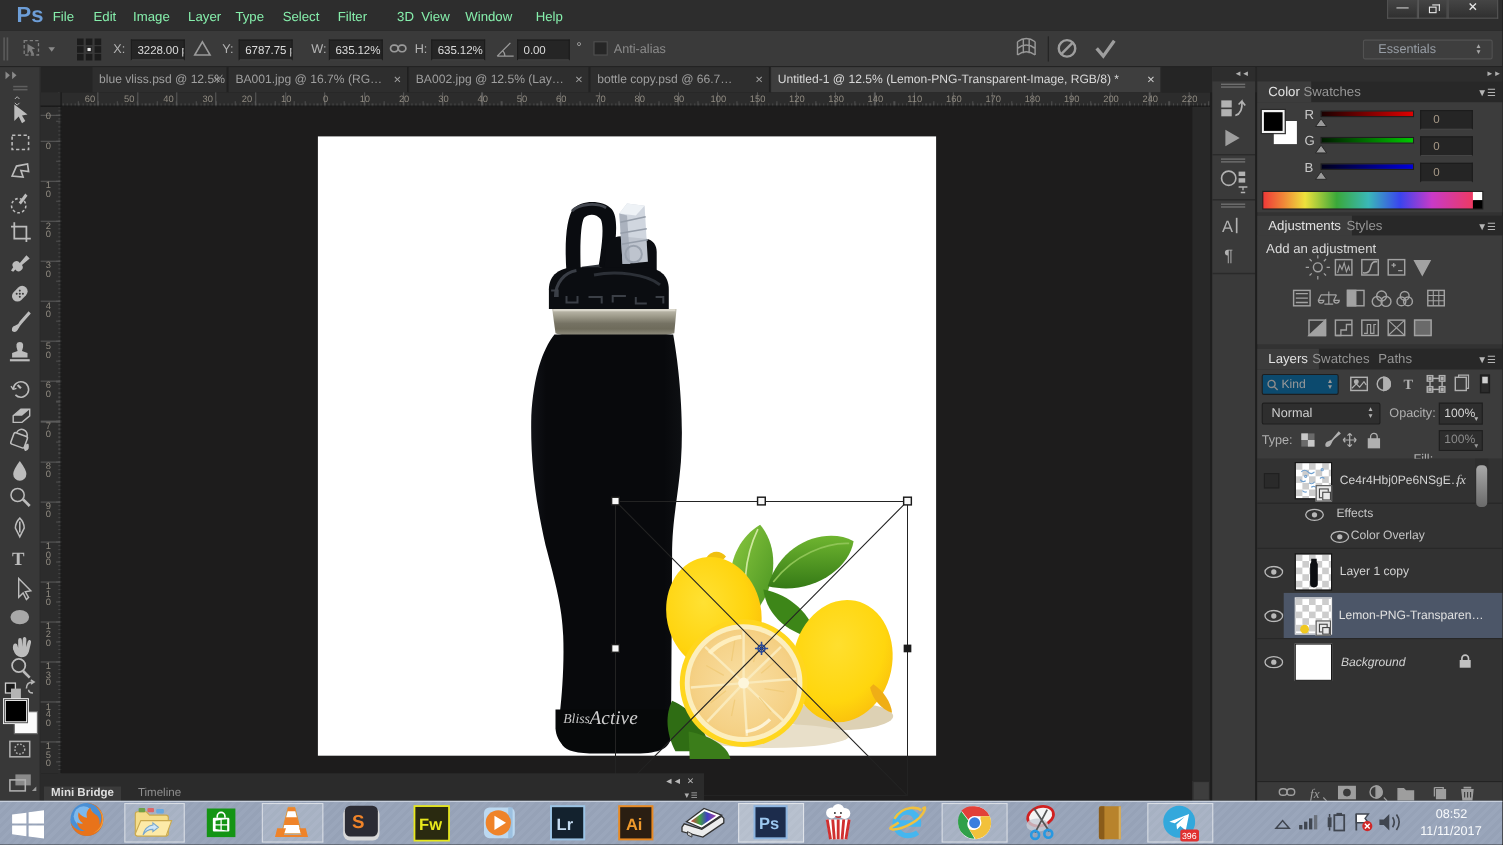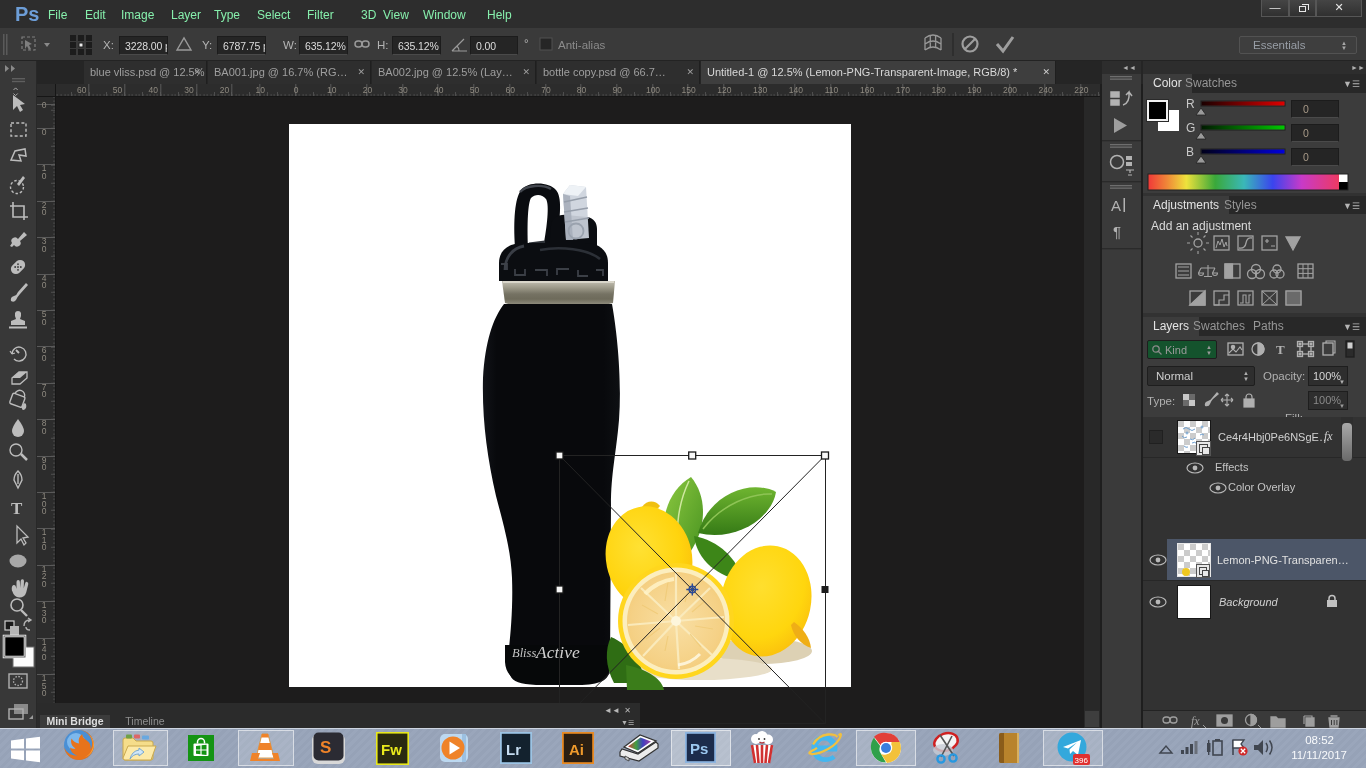--- a/index.html
+++ b/index.html
@@ -660,21 +660,21 @@
     </div>
 
     <div class="ptabs" style="top:256px;">
       <div class="ptab" style="left:0;">Layers</div>
       <span class="ptabi" style="left:50px;">Swatches</span>
       <span class="ptabi" style="left:110px;">Paths</span>
       <span class="pmenu">▼☰</span>
     </div>
     <div class="abs" style="left:0;top:275px;width:223px;height:81px;background:#3c3c3c;">
 
-      <div class="abs" style="left:4px;top:4px;width:70px;height:19px;background:#14532d;border:1px solid #1e1e1e;border-radius:2px;">
+      <div class="abs" style="left:4px;top:4px;width:70px;height:19px;background:#0c4a6e;border:1px solid #1e1e1e;border-radius:2px;">
         <svg width="12" height="13" style="position:absolute;left:3px;top:3px;">
             <circle cx="5" cy="5" r="3.2" fill="none" stroke="#8a8a8a" stroke-width="1.3"></circle>
             <path d="M7.5,7.5 l3,3" stroke="#8a8a8a" stroke-width="1.3"></path>
           </svg>
         <span style="position:absolute;left:17px;top:3px;color:#9a9a9a;font-size:11px;">Kind</span>
         <span style="position:absolute;right:4px;top:3px;font-size:6px;line-height:6px;color:#9a9a9a;">▲<br>▼</span>
       </div>
       <svg class="abs" style="left:0;top:0" width="223" height="27" viewBox="0 0 223 27">
         <g stroke="#b0b0b0" fill="none" stroke-width="1.3">
           <g>
@@ -774,20 +774,32 @@
       </div>
 
       <div class="abs" style="left:0;top:61px;width:223px;height:20px;">
         <svg width="18" height="12" style="position:absolute;left:66px;top:4px;">
             <ellipse cx="9" cy="6" rx="8" ry="5" fill="none" stroke="#b8b8b8" stroke-width="1.2"></ellipse>
             <circle cx="9" cy="6" r="2.4" fill="#b8b8b8"></circle>
           </svg>
         <span class="abs" style="left:85px;top:3px;color:#c4c4c4;font-size:11px;">Color Overlay</span>
       </div>
 
+      <div class="abs" style="left:0;top:81px;width:223px;height:41px;border-top:1px solid #272727;">
+        <svg width="18" height="12" style="position:absolute;left:6px;top:15px;">
+            <ellipse cx="9" cy="6" rx="8" ry="5" fill="none" stroke="#b8b8b8" stroke-width="1.2"></ellipse>
+            <circle cx="9" cy="6" r="2.4" fill="#b8b8b8"></circle>
+          </svg>
+        <div class="abs" style="left:34px;top:4px;width:34px;height:34px;border:1px solid #171717;background:repeating-conic-gradient(#ffffff 0 25%,#cccccc 0 50%) 0 0/12px 12px;">
+          <svg width="34" height="34" style="position:absolute;left:0;top:0;">
+            <path d="M14,4 l5,0 0,3 1,2 0,18 q0,3 -3.5,3 q-3.5,0 -3.5,-3 l0,-18 1,-2 z" fill="#0c0e12"></path>
+          </svg>
+        </div>
+        <span class="abs" style="left:75px;top:15px;color:#d2d2d2;font-size:11px;">Layer 1 copy</span>
+      </div>
 
       <div class="abs" style="left:0;top:122px;width:223px;height:41px;">
         <div class="abs" style="left:24px;top:0;width:199px;height:41px;background:#4c5668;"></div>
         <svg width="18" height="12" style="position:absolute;left:6px;top:15px;">
             <ellipse cx="9" cy="6" rx="8" ry="5" fill="none" stroke="#b8b8b8" stroke-width="1.2"></ellipse>
             <circle cx="9" cy="6" r="2.4" fill="#b8b8b8"></circle>
           </svg>
         <div class="abs" style="left:34px;top:4px;width:34px;height:34px;border:1px solid #e8e8e8;background:repeating-conic-gradient(#ffffff 0 25%,#cccccc 0 50%) 0 0/12px 12px;">
           <svg width="34" height="34" style="position:absolute;left:0;top:0;">
               <circle cx="8" cy="28" r="4" fill="#f0c820"></circle>

